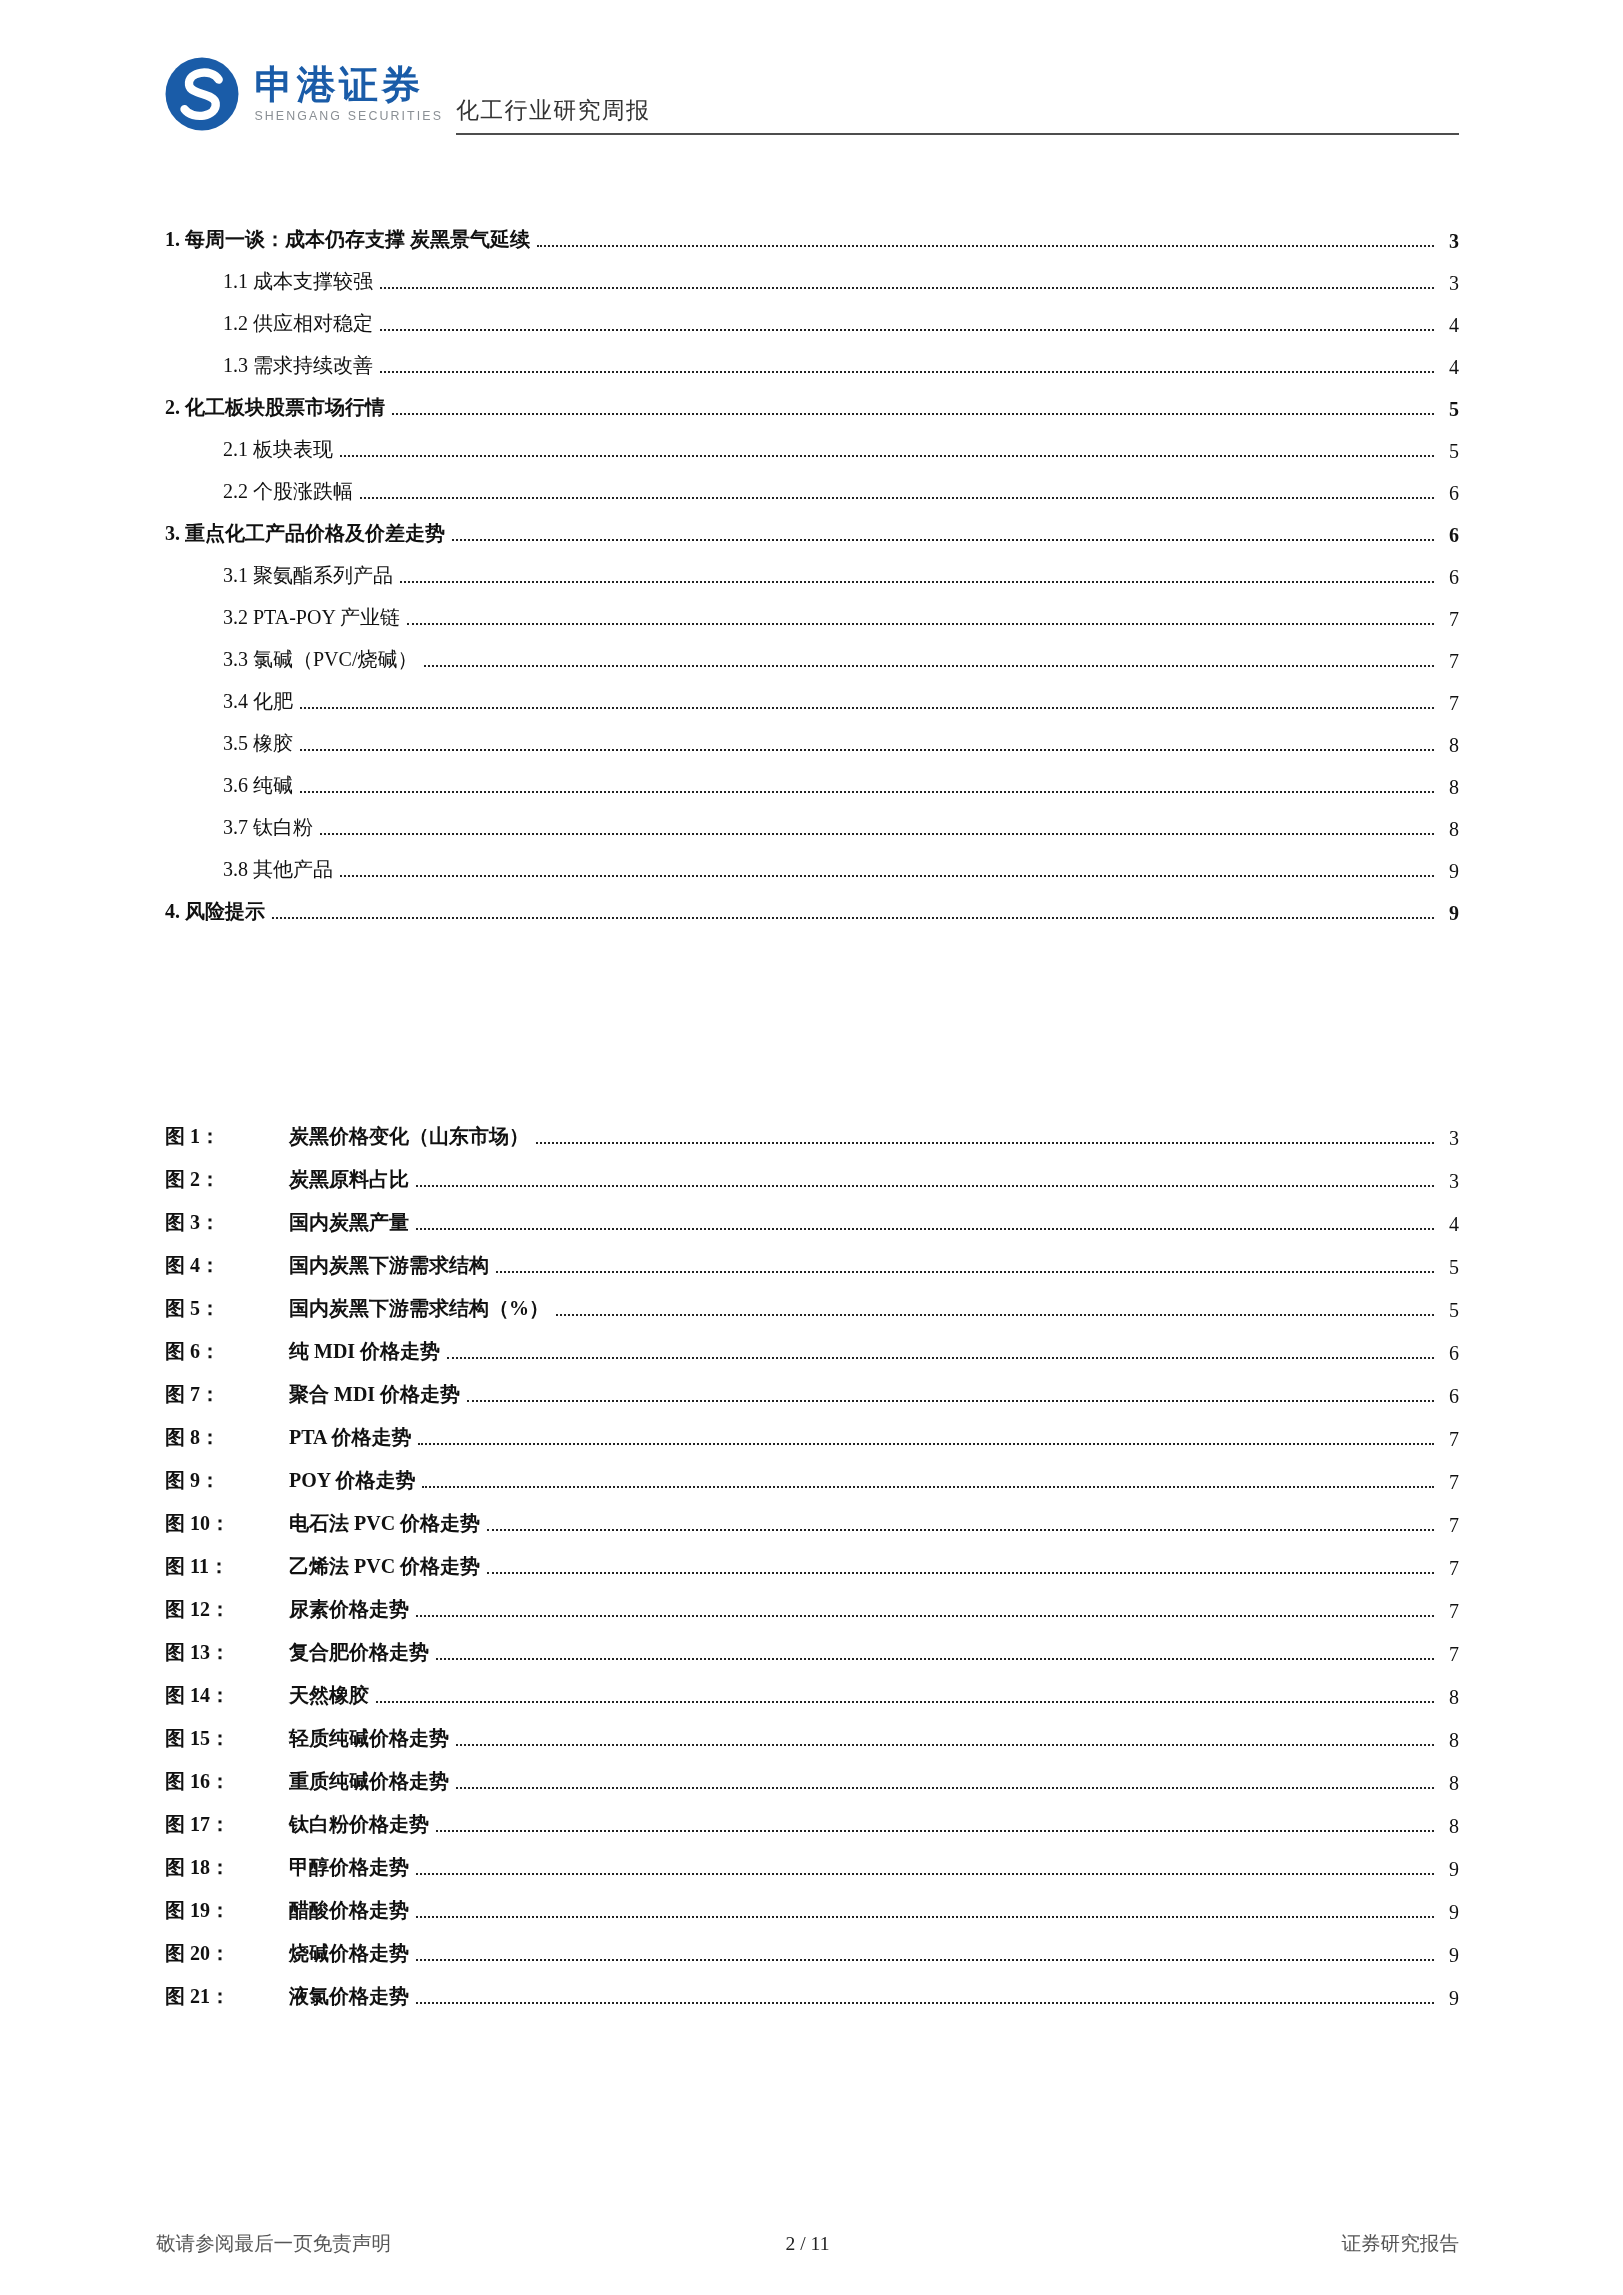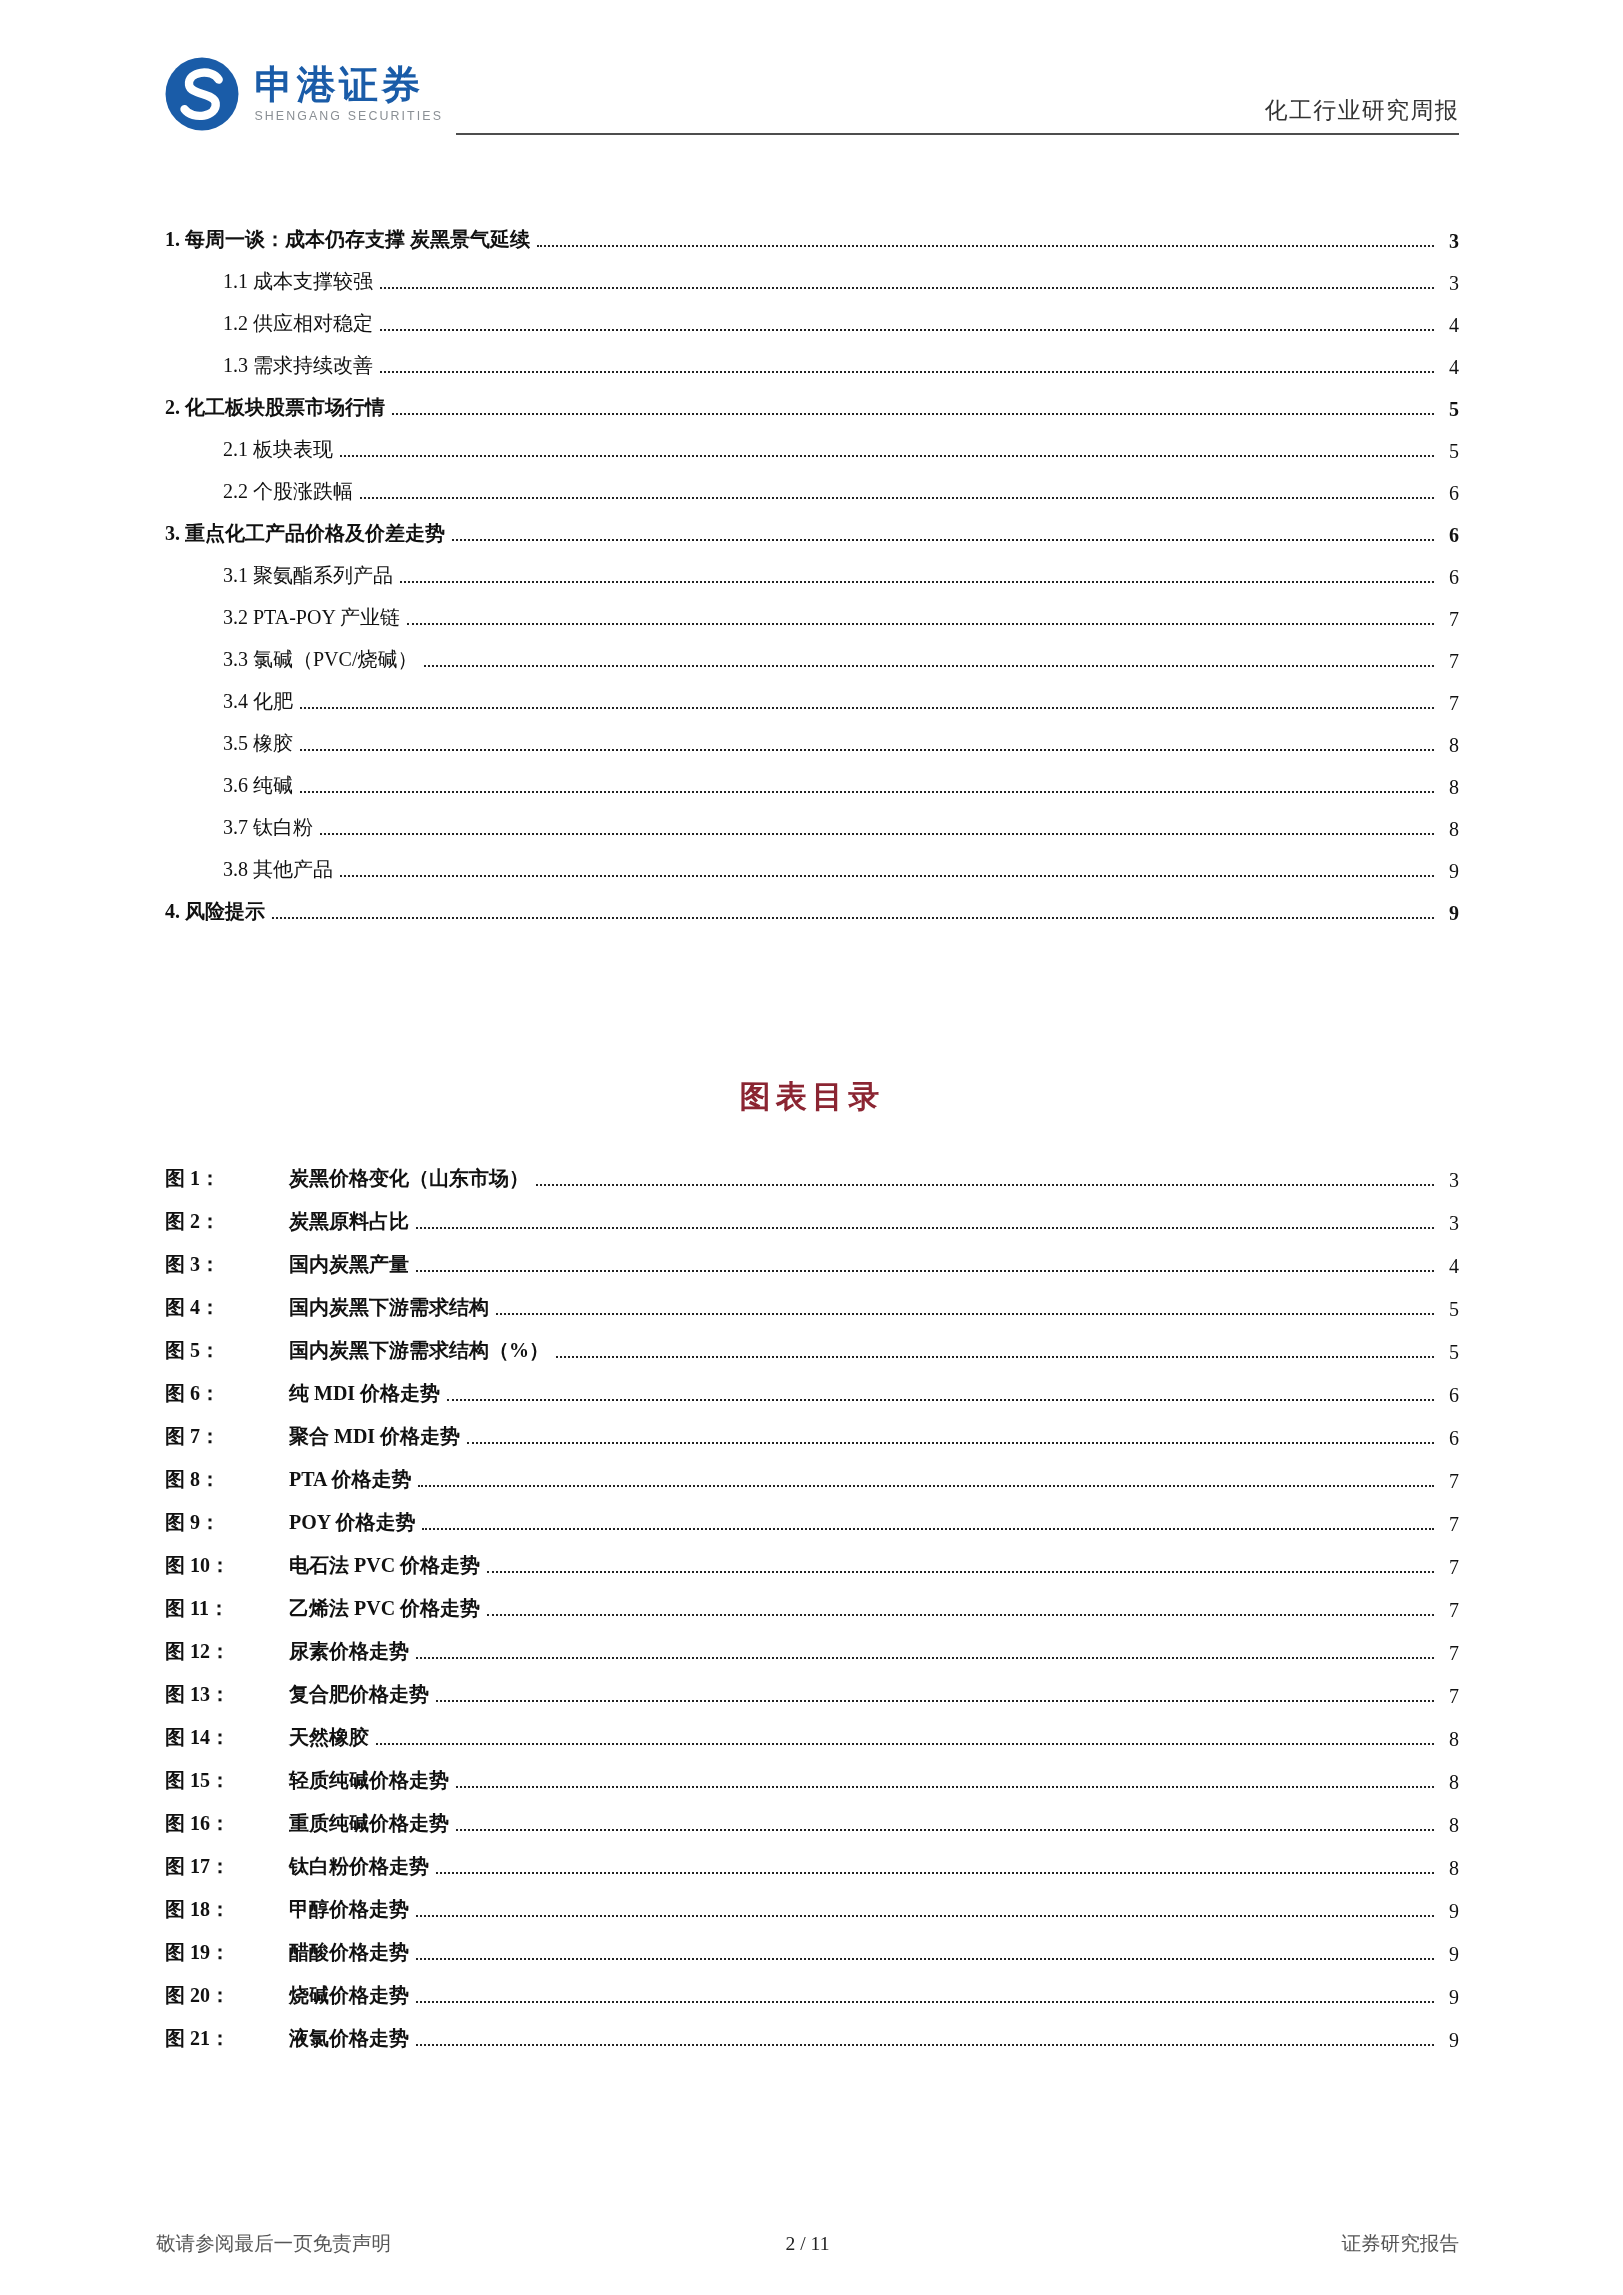--- a/index.html
+++ b/index.html
@@ -41,21 +41,21 @@
     font-family: "Liberation Sans", sans-serif;
     font-size: 12.4px;
     color: #8a8f94;
     letter-spacing: 2.1px;
     margin-top: 2.6px;
   }
   .header-rule {
     flex: 1;
     border-bottom: 2.6px solid #4d4d4d;
     display: flex;
-    justify-content: flex-end;
+    justify-content: flex-start;
     padding-bottom: 6.5px;
   }
   .report-type {
     font-size: 23px;
     color: #333333;
     letter-spacing: 1.3px;
   }
 
   
   .section-title {
@@ -228,21 +228,20 @@
         </div>
         <div class="trow lvl1">
           <span class="lbl">4. 风险提示</span>
           <span class="leader"></span>
           <span class="pg">9</span>
         </div>
       </div>
   </section>
 
   <section class="fig-section">
-    <div class="section-title">图表目录</div>
     <div class="fig-list">
         <div class="frow">
           <span class="flbl">图 1：</span>
           <span class="ftitle">炭黑价格变化（山东市场）</span>
           <span class="leader"></span>
           <span class="pg">3</span>
         </div>
         <div class="frow">
           <span class="flbl">图 2：</span>
           <span class="ftitle">炭黑原料占比</span>

